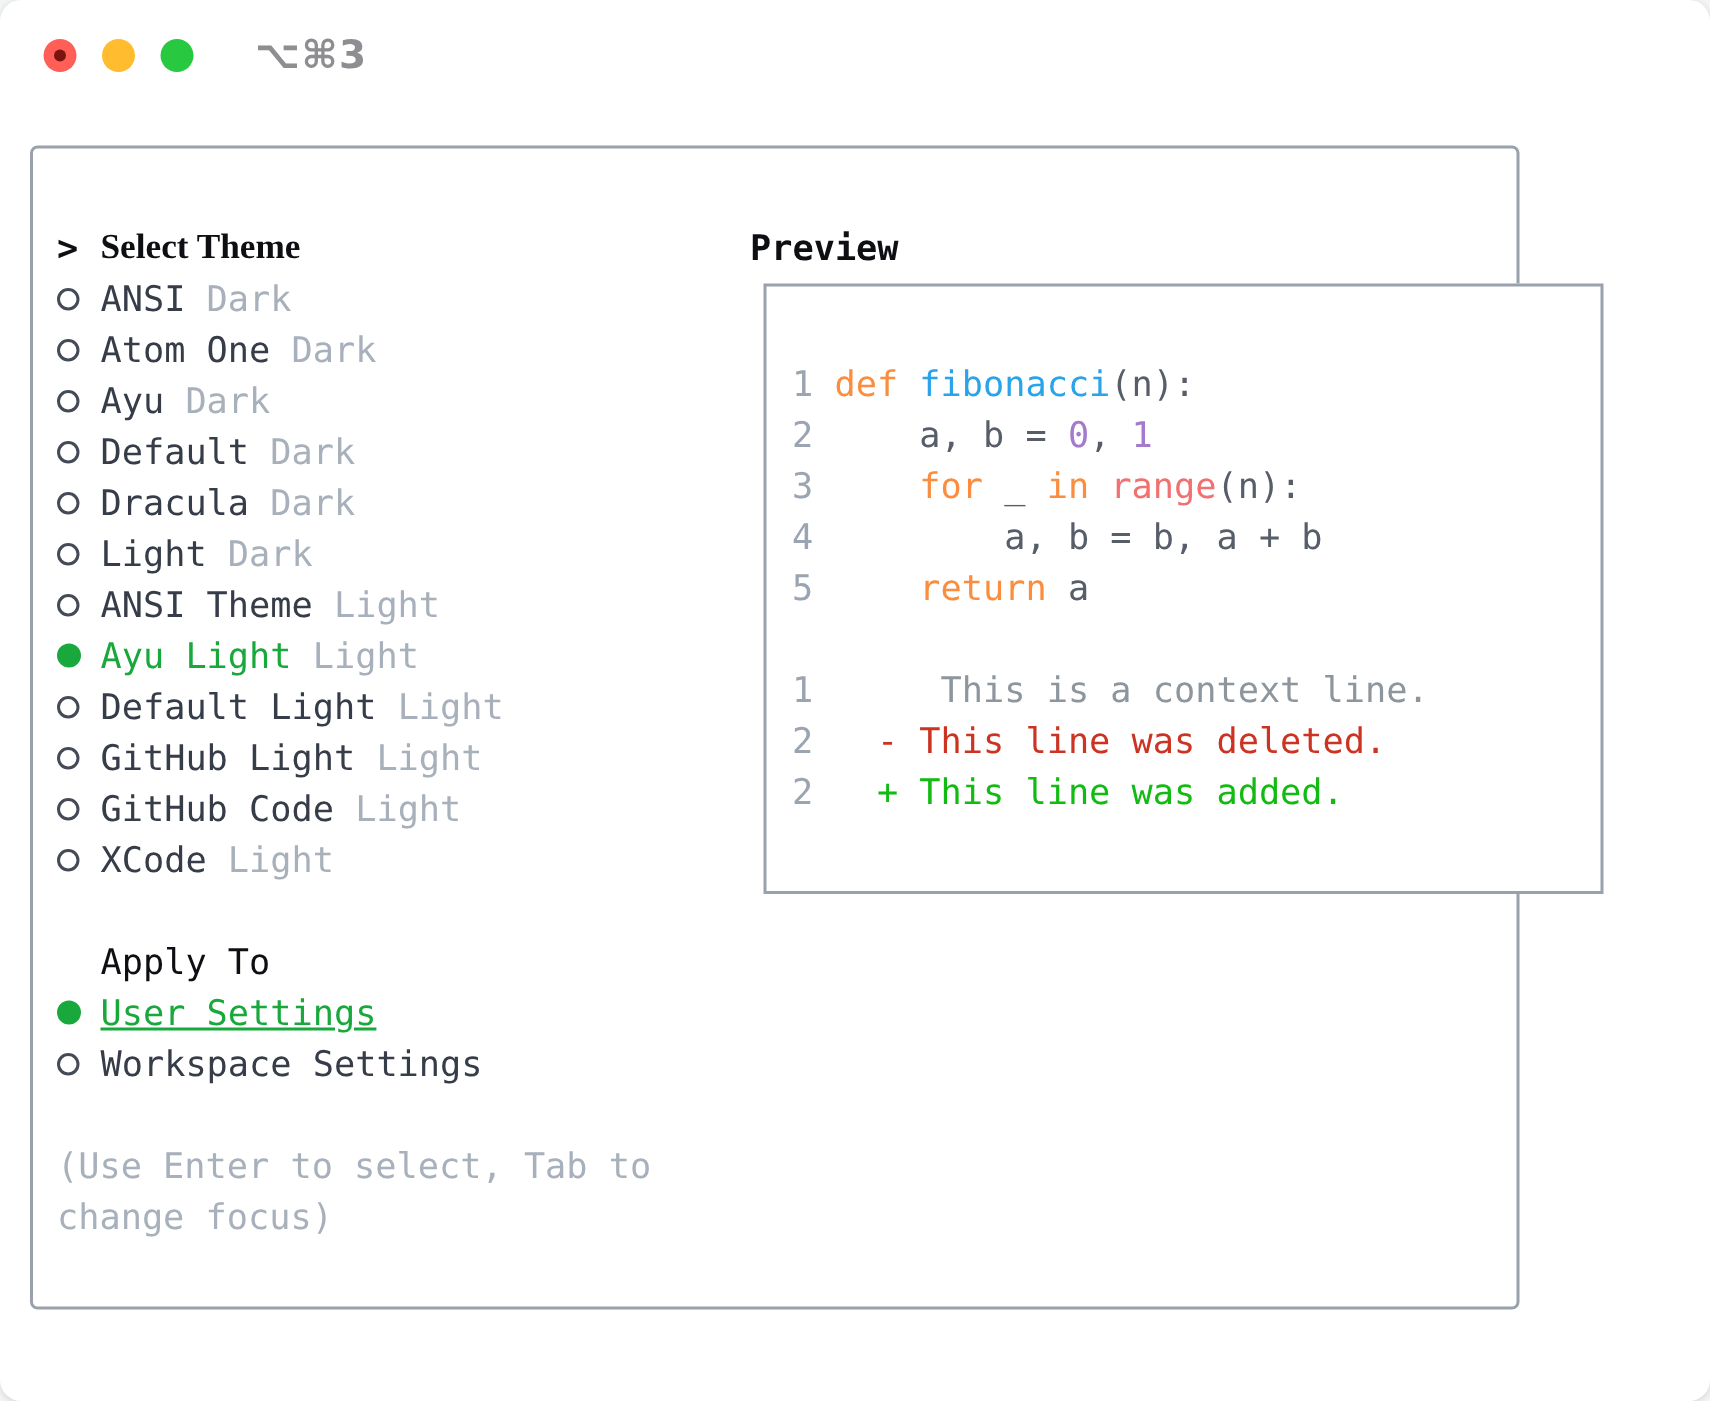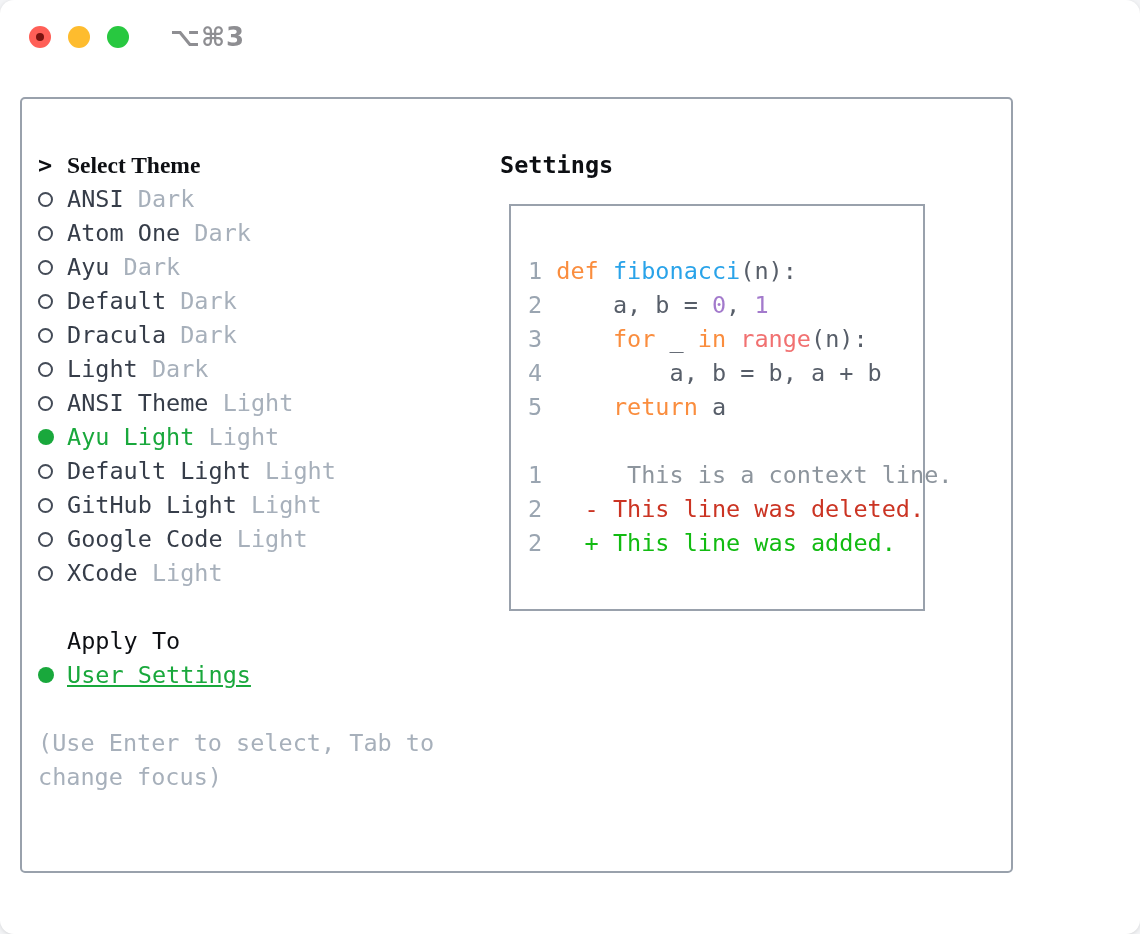--- a/index.html
+++ b/index.html
@@ -72,21 +72,21 @@
   .opt-label{color:var(--item-text,#363d49);}
   .opt-label.sel{color:var(--accent-green,#19a83c);text-decoration:underline;}
   .hint{color:var(--muted-text,#a7b0bb);}
   .blank{height:34px;}
   
   .preview-title{
     position:absolute;left:500px;top:148px;height:34px;line-height:34px;
     font-size:23.5px;font-weight:700;color:var(--heading-text,#0d0f13);
   }
   .preview-box{
-    position:absolute;left:509px;top:204px;width:416px;height:407px;
+    position:absolute;left:509px;top:189px;width:560px;height:407px;
     border:2px solid var(--panel-border,#99a1ac);
     background:#ffffff;box-sizing:border-box;
   }
   .code{
     position:absolute;left:17px;top:48px;
     font-size:23.5px;line-height:34px;white-space:pre;
   }
   .code-line{height:34px;}
 </style>
 </head>
@@ -114,37 +114,38 @@
         <div class="row"><span class="marker"><span class="ring"></span></span><span class="theme-name">ANSI</span><span class="variant"> Dark</span></div>
         <div class="row"><span class="marker"><span class="ring"></span></span><span class="theme-name">Atom One</span><span class="variant"> Dark</span></div>
         <div class="row"><span class="marker"><span class="ring"></span></span><span class="theme-name">Ayu</span><span class="variant"> Dark</span></div>
         <div class="row"><span class="marker"><span class="ring"></span></span><span class="theme-name">Default</span><span class="variant"> Dark</span></div>
         <div class="row"><span class="marker"><span class="ring"></span></span><span class="theme-name">Dracula</span><span class="variant"> Dark</span></div>
         <div class="row"><span class="marker"><span class="ring"></span></span><span class="theme-name">Light</span><span class="variant"> Dark</span></div>
         <div class="row"><span class="marker"><span class="ring"></span></span><span class="theme-name">ANSI Theme</span><span class="variant"> Light</span></div>
         <div class="row"><span class="marker"><span class="dotfill"></span></span><span class="theme-name sel">Ayu Light</span><span class="variant"> Light</span></div>
         <div class="row"><span class="marker"><span class="ring"></span></span><span class="theme-name">Default Light</span><span class="variant"> Light</span></div>
         <div class="row"><span class="marker"><span class="ring"></span></span><span class="theme-name">GitHub Light</span><span class="variant"> Light</span></div>
-        <div class="row"><span class="marker"><span class="ring"></span></span><span class="theme-name">Google Code</span><span class="variant"> Light</span></div>
+        <div class="row"><span class="marker"><span class="ring"></span></span><span class="theme-name">GitHub Code</span><span class="variant"> Light</span></div>
         <div class="row"><span class="marker"><span class="ring"></span></span><span class="theme-name">XCode</span><span class="variant"> Light</span></div>
       </div>
     <div class="blank"></div>
     <div class="row">
       <span class="marker"></span>
       <span class="apply-title">Apply To</span>
     </div>
     <div id="apply-rows">
         <div class="row"><span class="marker"><span class="dotfill"></span></span><span class="opt-label sel">User Settings</span></div>
+        <div class="row"><span class="marker"><span class="ring"></span></span><span class="opt-label">Workspace Settings</span></div>
       </div>
     <div class="blank"></div>
     <div id="hint-rows">
         <div class="row hint">(Use Enter to select, Tab to</div>
         <div class="row hint">change focus)</div>
       </div>
   </div>
 
-  <div class="preview-title">Settings</div>
+  <div class="preview-title">Preview</div>
 
   <div class="preview-box">
     <div class="code" id="code"><div class="code-line"><span style="color: rgb(154, 165, 177);">1 </span><span style="color: rgb(250, 141, 62);">def </span><span style="color: rgb(41, 163, 233);">fibonacci</span><span style="color: rgb(87, 94, 105);">(n):</span></div><div class="code-line"><span style="color: rgb(154, 165, 177);">2 </span><span style="color: rgb(87, 94, 105);">    a, b = </span><span style="color: rgb(163, 122, 204);">0</span><span style="color: rgb(87, 94, 105);">, </span><span style="color: rgb(163, 122, 204);">1</span></div><div class="code-line"><span style="color: rgb(154, 165, 177);">3 </span><span style="color: rgb(87, 94, 105);">    </span><span style="color: rgb(250, 141, 62);">for</span><span style="color: rgb(87, 94, 105);"> _ </span><span style="color: rgb(250, 141, 62);">in</span><span style="color: rgb(87, 94, 105);"> </span><span style="color: rgb(241, 113, 113);">range</span><span style="color: rgb(87, 94, 105);">(n):</span></div><div class="code-line"><span style="color: rgb(154, 165, 177);">4 </span><span style="color: rgb(87, 94, 105);">        a, b = b, a + b</span></div><div class="code-line"><span style="color: rgb(154, 165, 177);">5 </span><span style="color: rgb(87, 94, 105);">    </span><span style="color: rgb(250, 141, 62);">return</span><span style="color: rgb(87, 94, 105);"> a</span></div><div class="code-line">&nbsp;</div><div class="code-line"><span style="color: rgb(154, 165, 177);">1 </span><span style="color: rgb(141, 149, 157);">     This is a context line.</span></div><div class="code-line"><span style="color: rgb(154, 165, 177);">2 </span><span style="color: rgb(203, 52, 35);">  - This line was deleted.</span></div><div class="code-line"><span style="color: rgb(154, 165, 177);">2 </span><span style="color: rgb(18, 187, 18);">  + This line was added.</span></div></div>
   </div>
 
 </div>
 
 </body></html>

